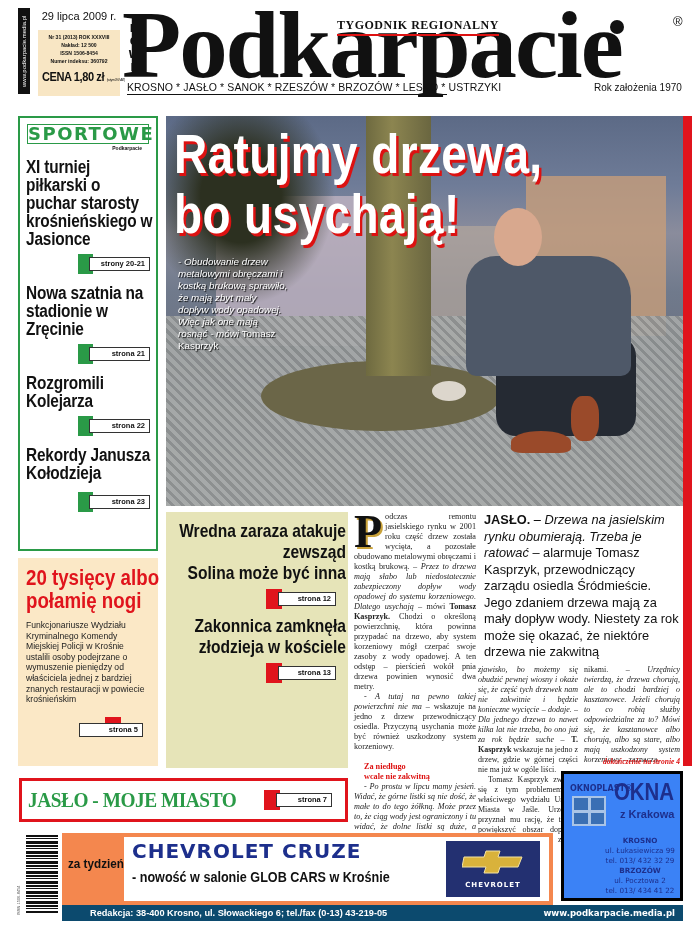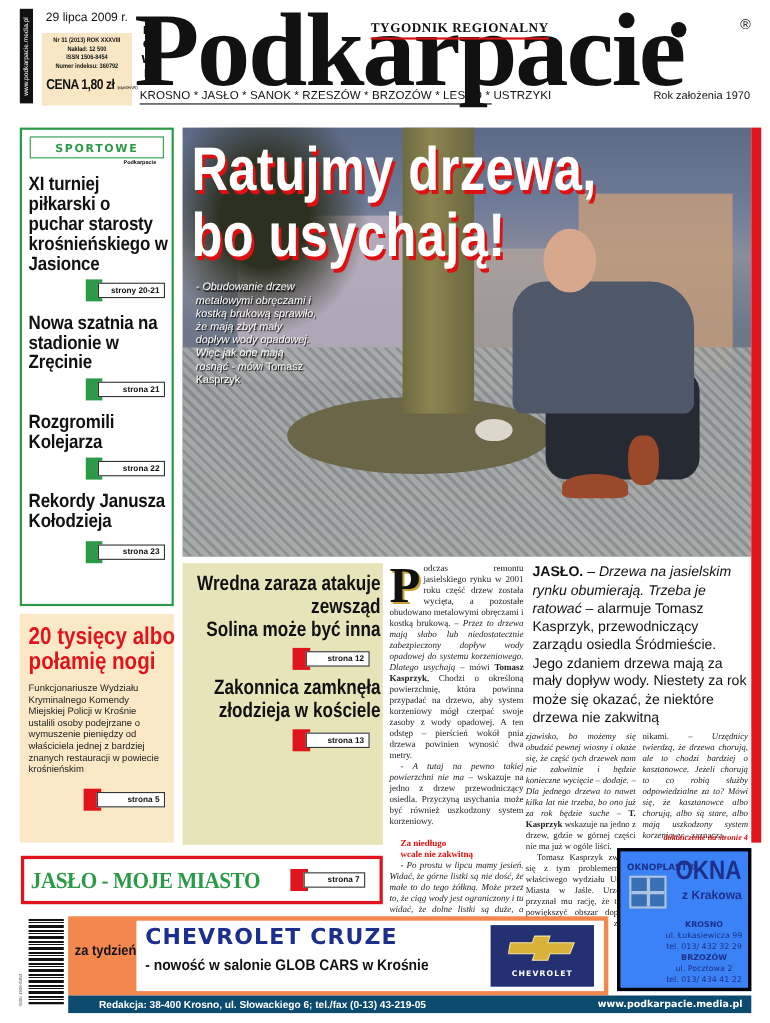--- a/index.html
+++ b/index.html
@@ -18,34 +18,34 @@
   .logo { position: absolute; left: 122px; top: 0px; font-family: "Liberation Serif", serif; font-weight: bold; font-size: 95px; line-height: 90px; letter-spacing: -2px; transform: scaleX(1.02); transform-origin: left; }
   .tagline { position: absolute; left: 337px; top: 18px; font-family: "Liberation Serif", serif; font-weight: bold; font-size: 12px; letter-spacing: 0.5px; border-bottom: 2px solid #d11; line-height: 15px; padding-bottom: 1px; }
   .dot { position: absolute; left: 610px; top: 20px; width: 14px; height: 14px; background: #111; border-radius: 50%; }
   .reg { position: absolute; left: 673px; top: 14px; font-size: 13px; }
   .cities-line { position: absolute; left: 127px; top: 81px; font-size: 10.5px; border-bottom: 1px solid #111; padding-bottom: 1px; width: 320px; white-space: nowrap; letter-spacing: 0.1px; }
   .founded { position: absolute; left: 594px; top: 82px; font-size: 10px; }
 
   
   .sport { position: absolute; left: 18px; top: 116px; width: 140px; height: 435px; border: 2px solid #2a9a47; padding: 4px 6px; }
   .sport-logo { width: 122px; height: 20px; border: 1px solid #2a9a47; margin: 2px auto 0; position: relative; text-align: center; }
-  .sport-logo .t { color: #2a9a47; font-weight: bold; font-size: 10px; letter-spacing: 1.5px; line-height: 17px; font-family: "DejaVu Sans", sans-serif; }
+  .sport-logo .t { color: #2a9a47; font-weight: bold; font-size: 18px; letter-spacing: 1.5px; line-height: 17px; font-family: "DejaVu Sans", sans-serif; }
   .sport-logo .sub { position: absolute; right: 6px; bottom: -8px; font-size: 5px; font-weight: bold; }
   .sport h3 { font-family: "Liberation Sans Narrow", "Liberation Sans", sans-serif; font-weight: bold; font-size: 17.5px; line-height: 18px; letter-spacing: -0.2px; transform: scaleX(0.88); transform-origin: left; width: 145px; margin-top: 14px; }
   .page-ref { display: flex; align-items: center; height: 20px; margin: 6px 0 0 52px; position: relative; }
   .page-ref .sq { width: 16px; height: 20px; }
   .page-ref .lbl { height: 14px; border: 1px solid #333; background: #fff; font-size: 7.5px; font-weight: bold; line-height: 12px; text-align: right; padding-right: 4px; margin-left: -4px; }
   .green .sq { background: #2a9a47; }
   .red .sq { background: #e0141c; }
 
   
   .crime { position: absolute; left: 18px; top: 558px; width: 140px; height: 208px; background: #fbe8c6; padding: 8px 8px; }
   .crime h2 { font-family: "Liberation Sans Narrow", "Liberation Sans", sans-serif; color: #e0141c; font-weight: bold; font-size: 22px; line-height: 23px; transform: scaleX(0.85); transform-origin: left; width: 160px; }
   .crime p { font-size: 8.6px; line-height: 10.6px; margin-top: 8px; color: #222; }
-  .crime .page-ref { margin: 12px 0 0 50px; }
+  .crime .page-ref { margin: 12px 0 0 50px; flex-direction: column; }
 
   
   .photo { position: absolute; left: 166px; top: 116px; width: 517px; height: 390px; overflow: hidden;
     background: linear-gradient(180deg, #5c6a86 0%, #6f7c98 18%, #8a8c9c 30%, #707a8c 45%, #6c7282 60%, #8c9098 75%, #9ea1a6 100%); }
   .photo .bldg1 { position: absolute; left: 50px; top: 80px; width: 200px; height: 150px; background: #bfb3c2; opacity: .8; }
   .photo .bldg2 { position: absolute; left: 360px; top: 60px; width: 140px; height: 160px; background: #c79d7a; opacity: .8; }
   .photo .bldg3 { position: absolute; left: 250px; top: 110px; width: 110px; height: 130px; background: #b4a79c; opacity: .7; }
   .photo .tree-dark { position: absolute; left: -20px; top: -30px; width: 190px; height: 220px; background: radial-gradient(ellipse, #2c3020 30%, rgba(40,44,30,0) 70%); }
   .photo .trunk { position: absolute; left: 200px; top: 0; width: 65px; height: 260px; background: linear-gradient(90deg, #6e6a40, #8c8550 40%, #6a6640); }
   .photo .ground { position: absolute; left: 0; top: 200px; width: 100%; height: 190px;

